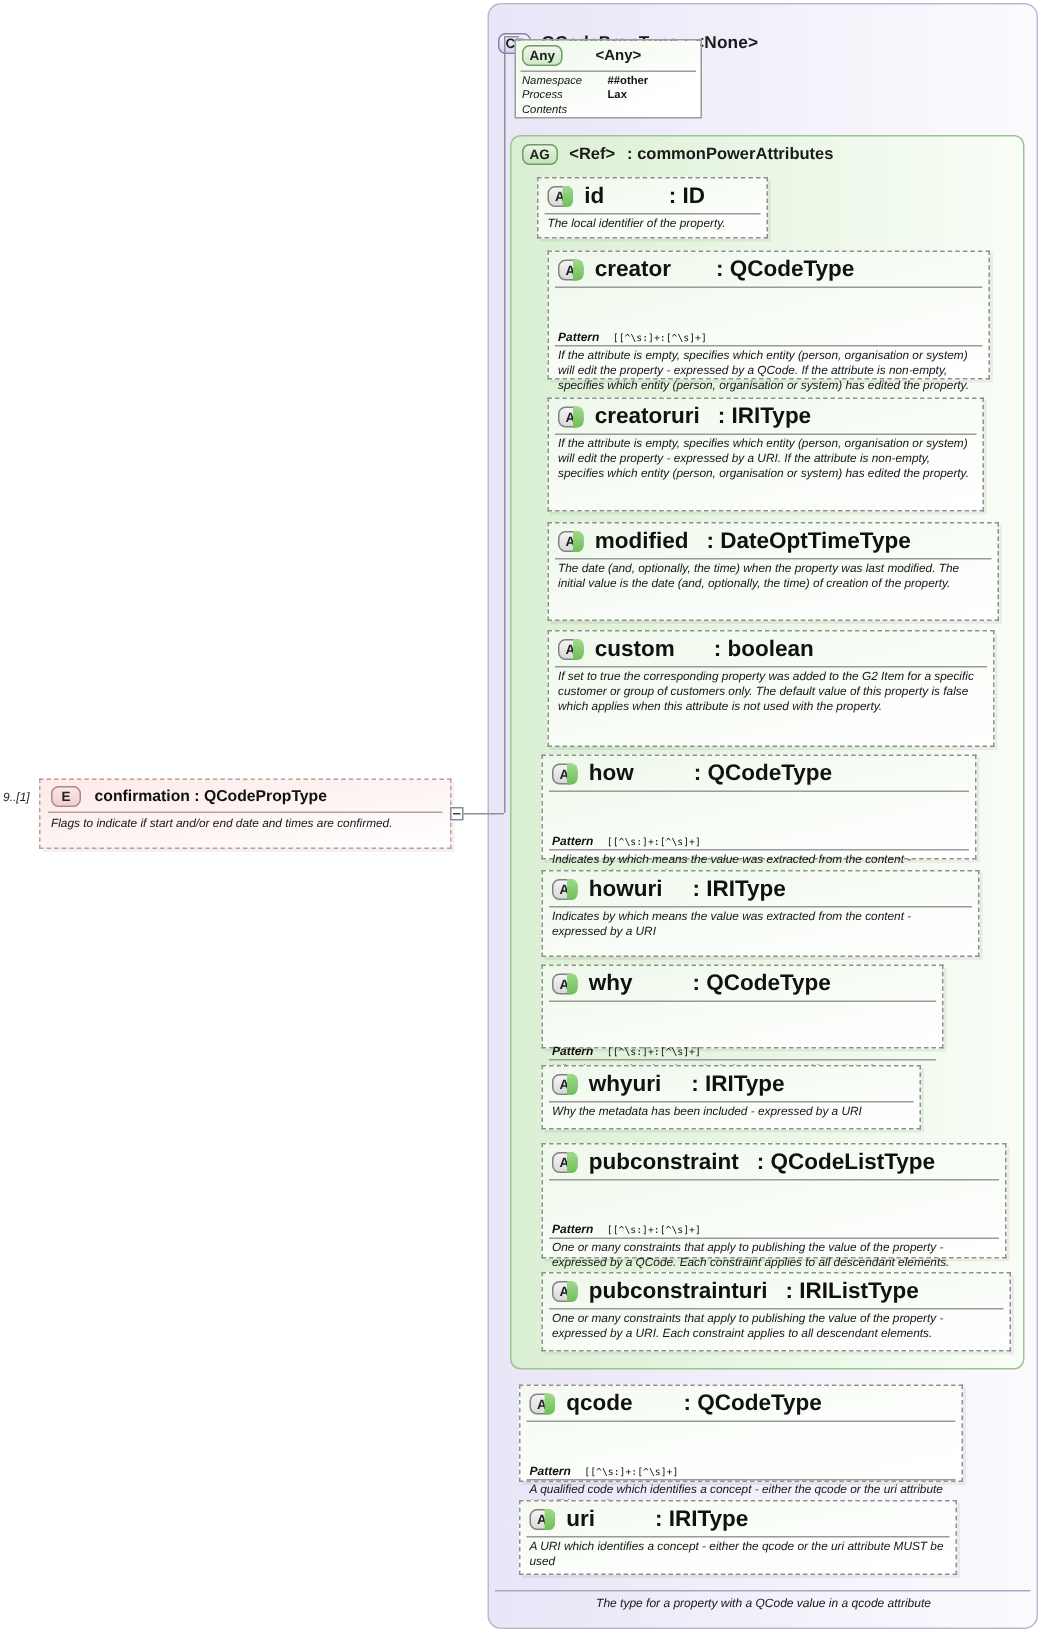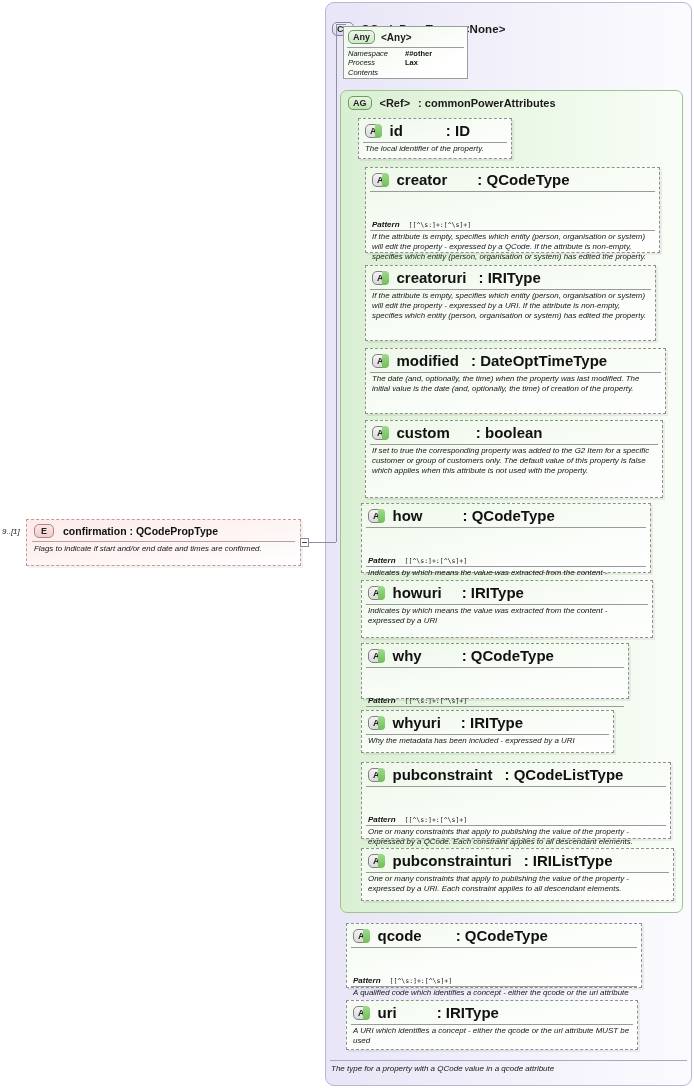--- a/index.html
+++ b/index.html
@@ -47,21 +47,21 @@
   .ct-title{font-size:11.5px;font-weight:bold;color:#1a1a1a;letter-spacing:.1px;}
 
   
   .any-box{
     position:absolute;left:343px;top:26px;width:125px;height:53px;
     background:linear-gradient(to bottom right,#eef8ea,#ffffff 78%);
     border:1px solid #9c9c9c;
     box-sizing:border-box;
   }
   .any-box .hdr{display:flex;align-items:center;gap:6px;padding:3px 4px 2px 4px;text-align:center;}
-  .any-box .hdr .lbl{font-size:10px;font-weight:bold;color:#1a1a1a;}
+  .any-box .hdr .lbl{font-size:10px;font-weight:bold;color:#1a1a1a;margin-left:16px;}
   .any-rule{height:1px;background:#9c9c9c;margin:1px 3px 0 3px;}
   .any-rows{padding:1px 4px 0 4px;font-size:7.5px;line-height:9.4px;}
   .any-rows .r{display:flex;}
   .any-rows .k{font-style:italic;color:#111;width:57px;}
   .any-rows .v{font-weight:bold;color:#111;}
 
   
   .ag-box{
     position:absolute;left:340px;top:90px;width:343px;height:823px;
     background:linear-gradient(to right,#d9efd2 0%, #e2f3dc 25%, #eef9ea 65%, #f9fdf7 100%);
@@ -114,21 +114,21 @@
   .hline{height:1px;}
   .vline{width:1px;}
   .plusbox{
     position:absolute;width:9px;height:9px;border:1px solid #8a8a9a;background:#fff;
     box-sizing:border-box;
   }
   .plusbox::before{content:"";position:absolute;left:1px;right:1px;top:3px;height:1px;background:#444;}
 
   
   .footer-rule{position:absolute;left:330px;top:1060px;width:357px;height:1px;background:#a9a6c6;}
-  .footer-doc{position:absolute;left:331px;top:1064px;width:356px;font-size:8px;font-style:italic;color:#151515;}
+  .footer-doc{position:absolute;left:331px;top:1064px;width:356px;font-size:8px;font-style:italic;color:#151515;text-align:center;}
 </style>
 </head>
 <body>
 
 <div class="canvas">
 
   <div class="ct-box">
     <div class="ct-head">
       <span class="tag ct">CT</span>
       <span class="ct-title">QCodePropType : &lt;None&gt;</span>

